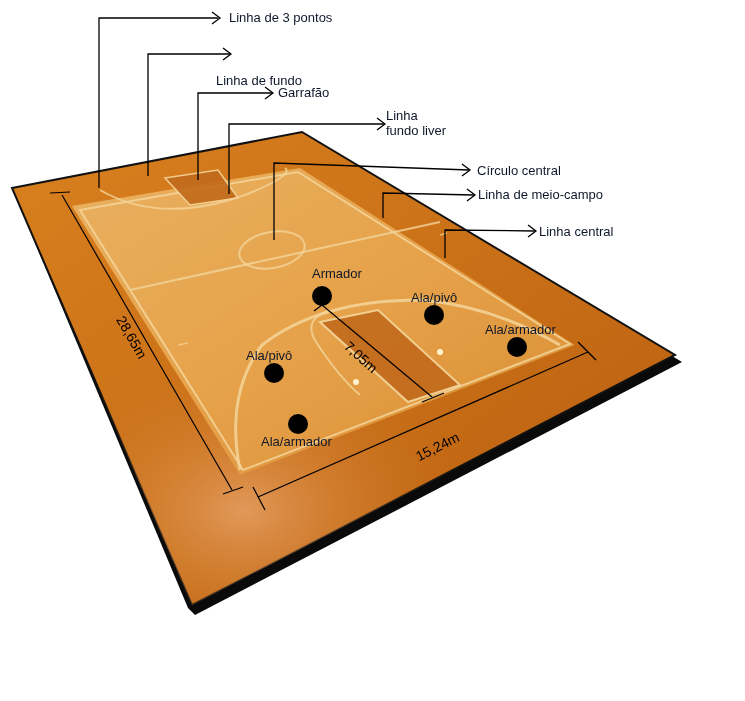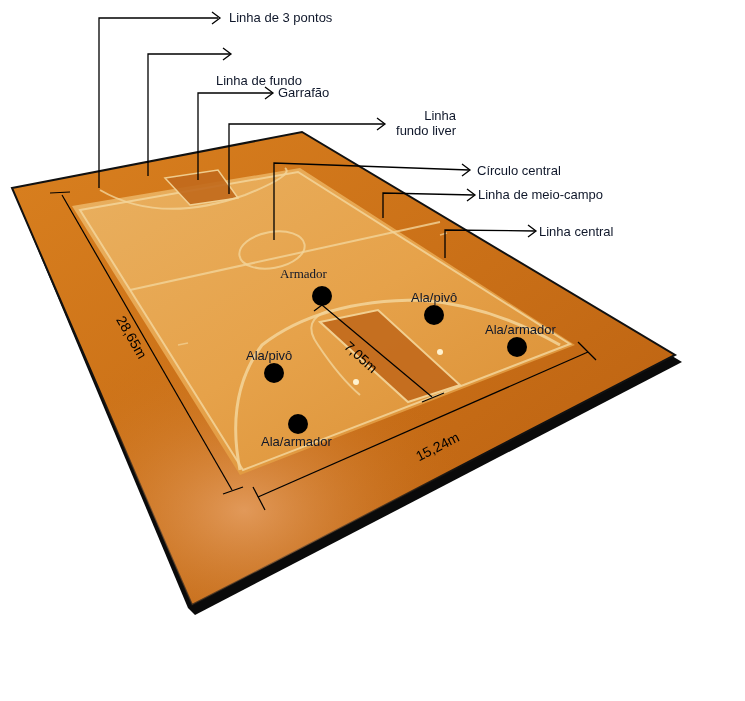--- a/index.html
+++ b/index.html
@@ -1,20 +1,20 @@
 <!DOCTYPE html>
 <html><head>
   <meta charset="utf-8">
   <style>
     html, body { margin: 0; padding: 0; background: #ffffff; }
     body { width: 745px; height: 701px; position: relative; overflow: hidden;
            font-family: "Liberation Sans", sans-serif; }
     #diagram { position: absolute; left: 0; top: 0; width: 745px; height: 701px; }
     .lbl { position: absolute; font-size: 13px; color: #0f172a; white-space: nowrap; line-height: 15px; }
-    .lbl.center { text-align: right; }
+    .lbl.center { text-align: left; }
     .dim { position: absolute; font-size: 14px; color: #000; white-space: nowrap; transform-origin: left top; }
   </style>
 </head>
 <body>
 
 <svg id="diagram" viewBox="0 0 745 701" xmlns="http://www.w3.org/2000/svg">
   <defs>
     <linearGradient id="floorGrad" x1="0" y1="0" x2="1" y2="1">
       <stop offset="0" stop-color="#d9801f"></stop>
       <stop offset="0.5" stop-color="#c96f17"></stop>
@@ -105,21 +105,21 @@
 <div class="lbl" style="left:216px; top:46px;margin-top:27px;">Linha de fundo</div>
 <div class="lbl" style="left:278px; top:85px;text-align:center;">Garrafão</div>
 <div class="lbl center" style="left:386px; top:108px; width:70px;">
   <div>Linha</div>
   <div>fundo liver</div>
 </div>
 <div class="lbl" style="left:477px; top:163px;">Círculo central</div>
 <div class="lbl" style="left:478px; top:187px;">Linha de meio-campo</div>
 <div class="lbl" style="left:539px; top:224px;">Linha central</div>
 
-<div class="lbl" style="left:280px; top:266px;font-family:Liberation Serif, serif;">Armador</div>
+<div class="lbl" style="left:312px; top:266px;">Armador</div>
 <div class="lbl" style="left:411px; top:290px;">Ala/pivô</div>
 <div class="lbl" style="left:485px; top:322px;">Ala/armador</div>
 <div class="lbl" style="left:246px; top:348px;">Ala/pivô</div>
 <div class="lbl" style="left:261px; top:434px;">Ala/armador</div>
 
 <div class="dim" style="left:127px; top:313px; transform: rotate(60deg);">28,65m</div>
 <div class="dim" style="left:413px; top:450px; transform: rotate(-27deg);">15,24m</div>
 <div class="dim" style="left:352px; top:338px; transform: rotate(42deg);">7,05m</div>
 
 </body></html>

